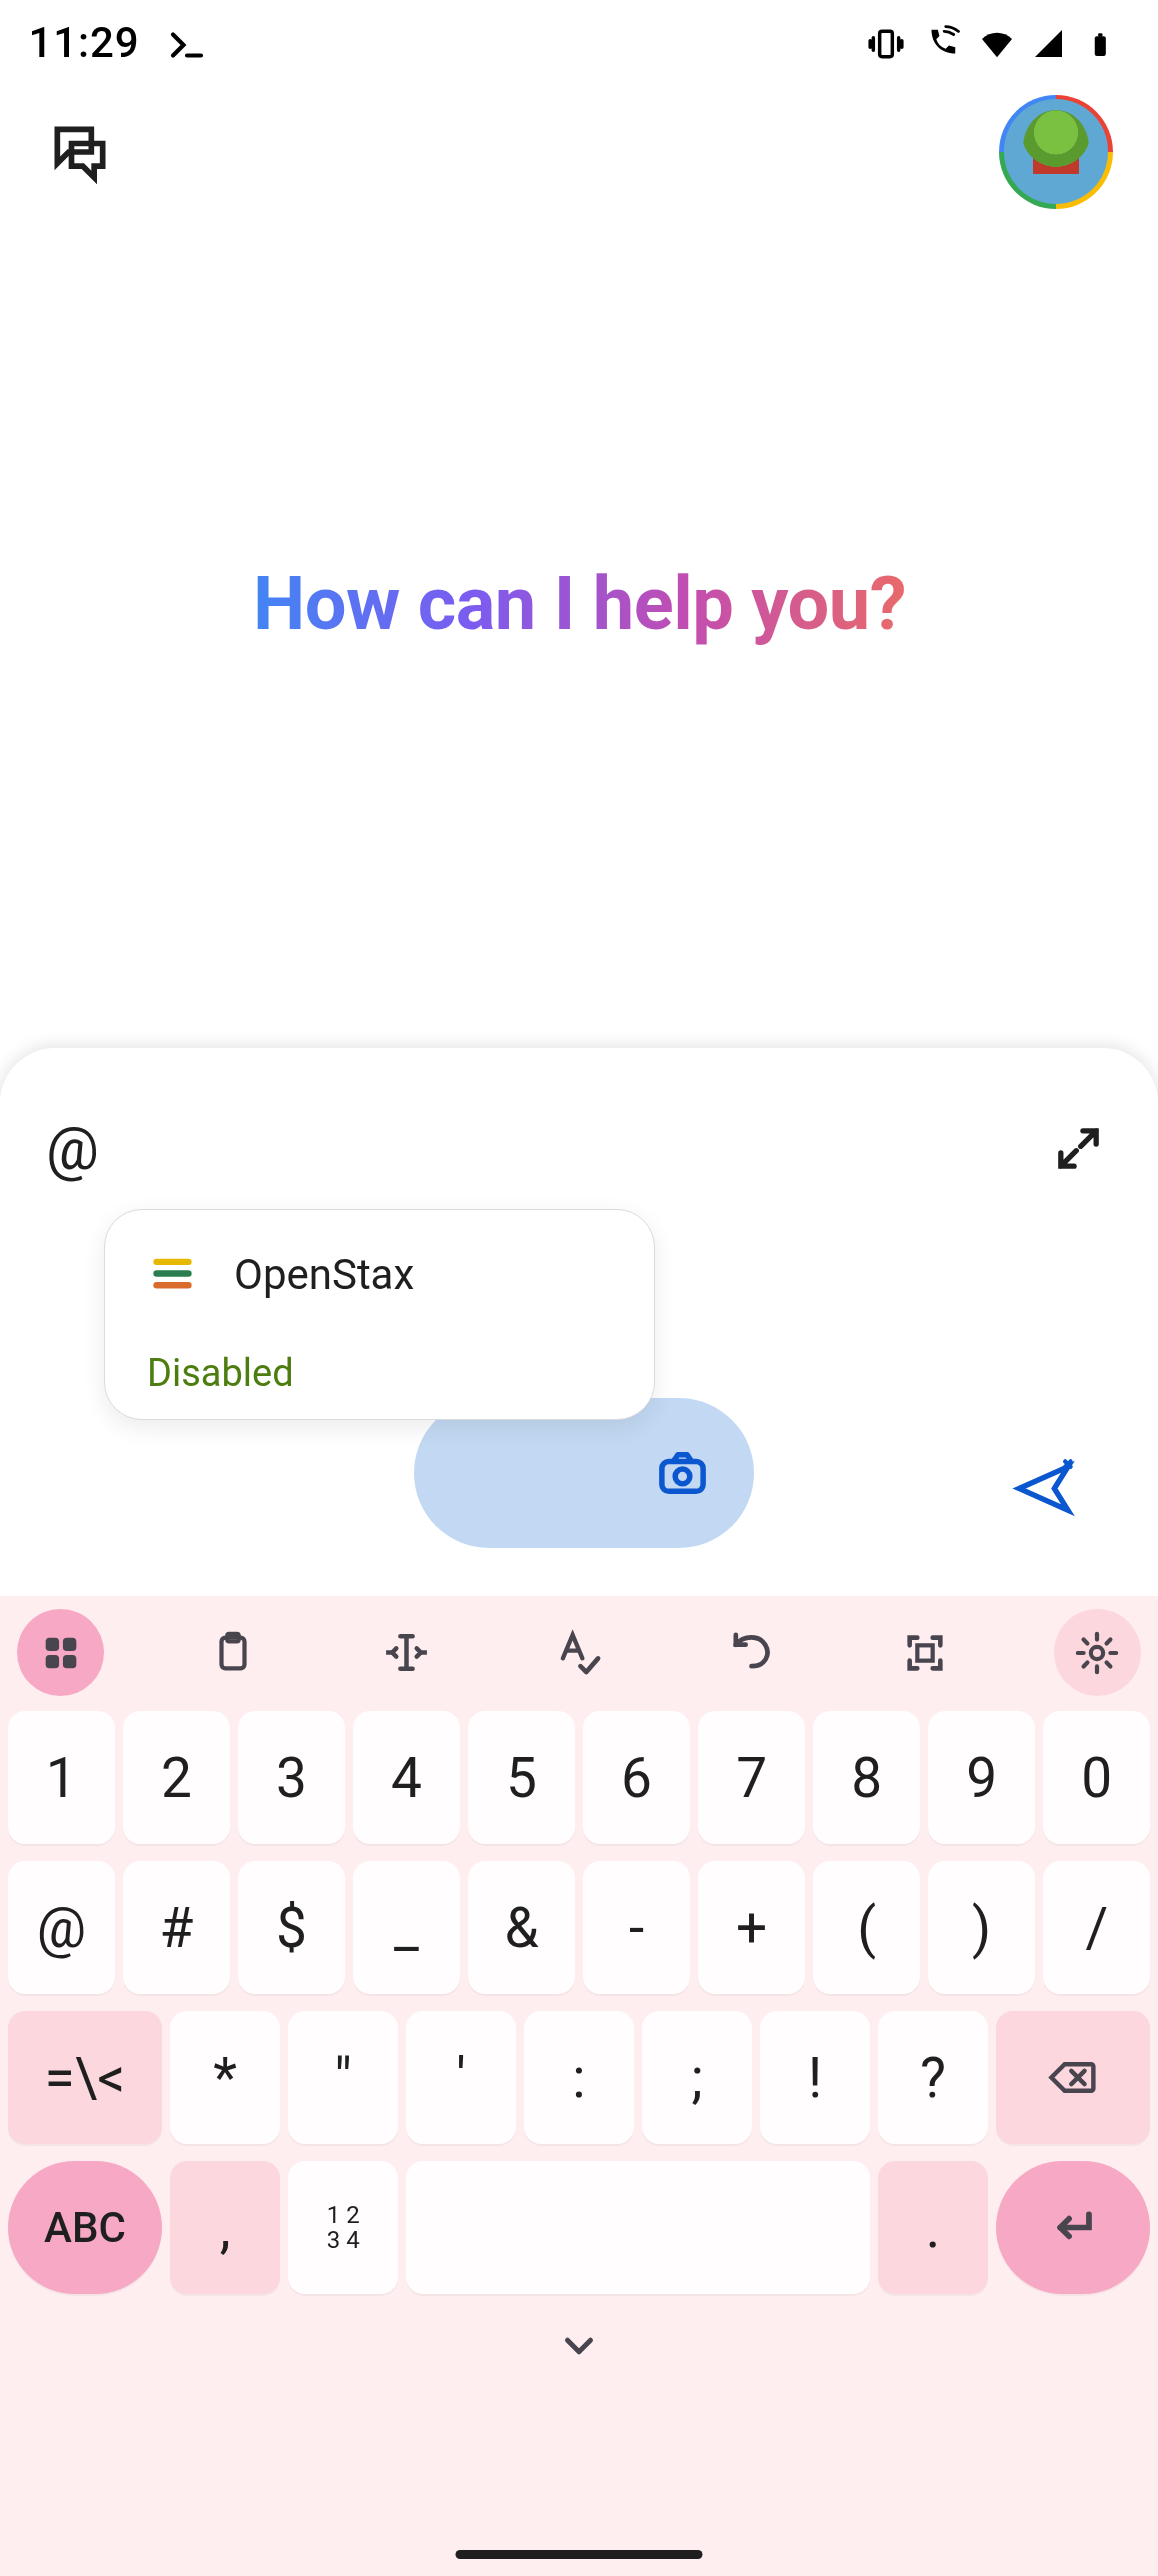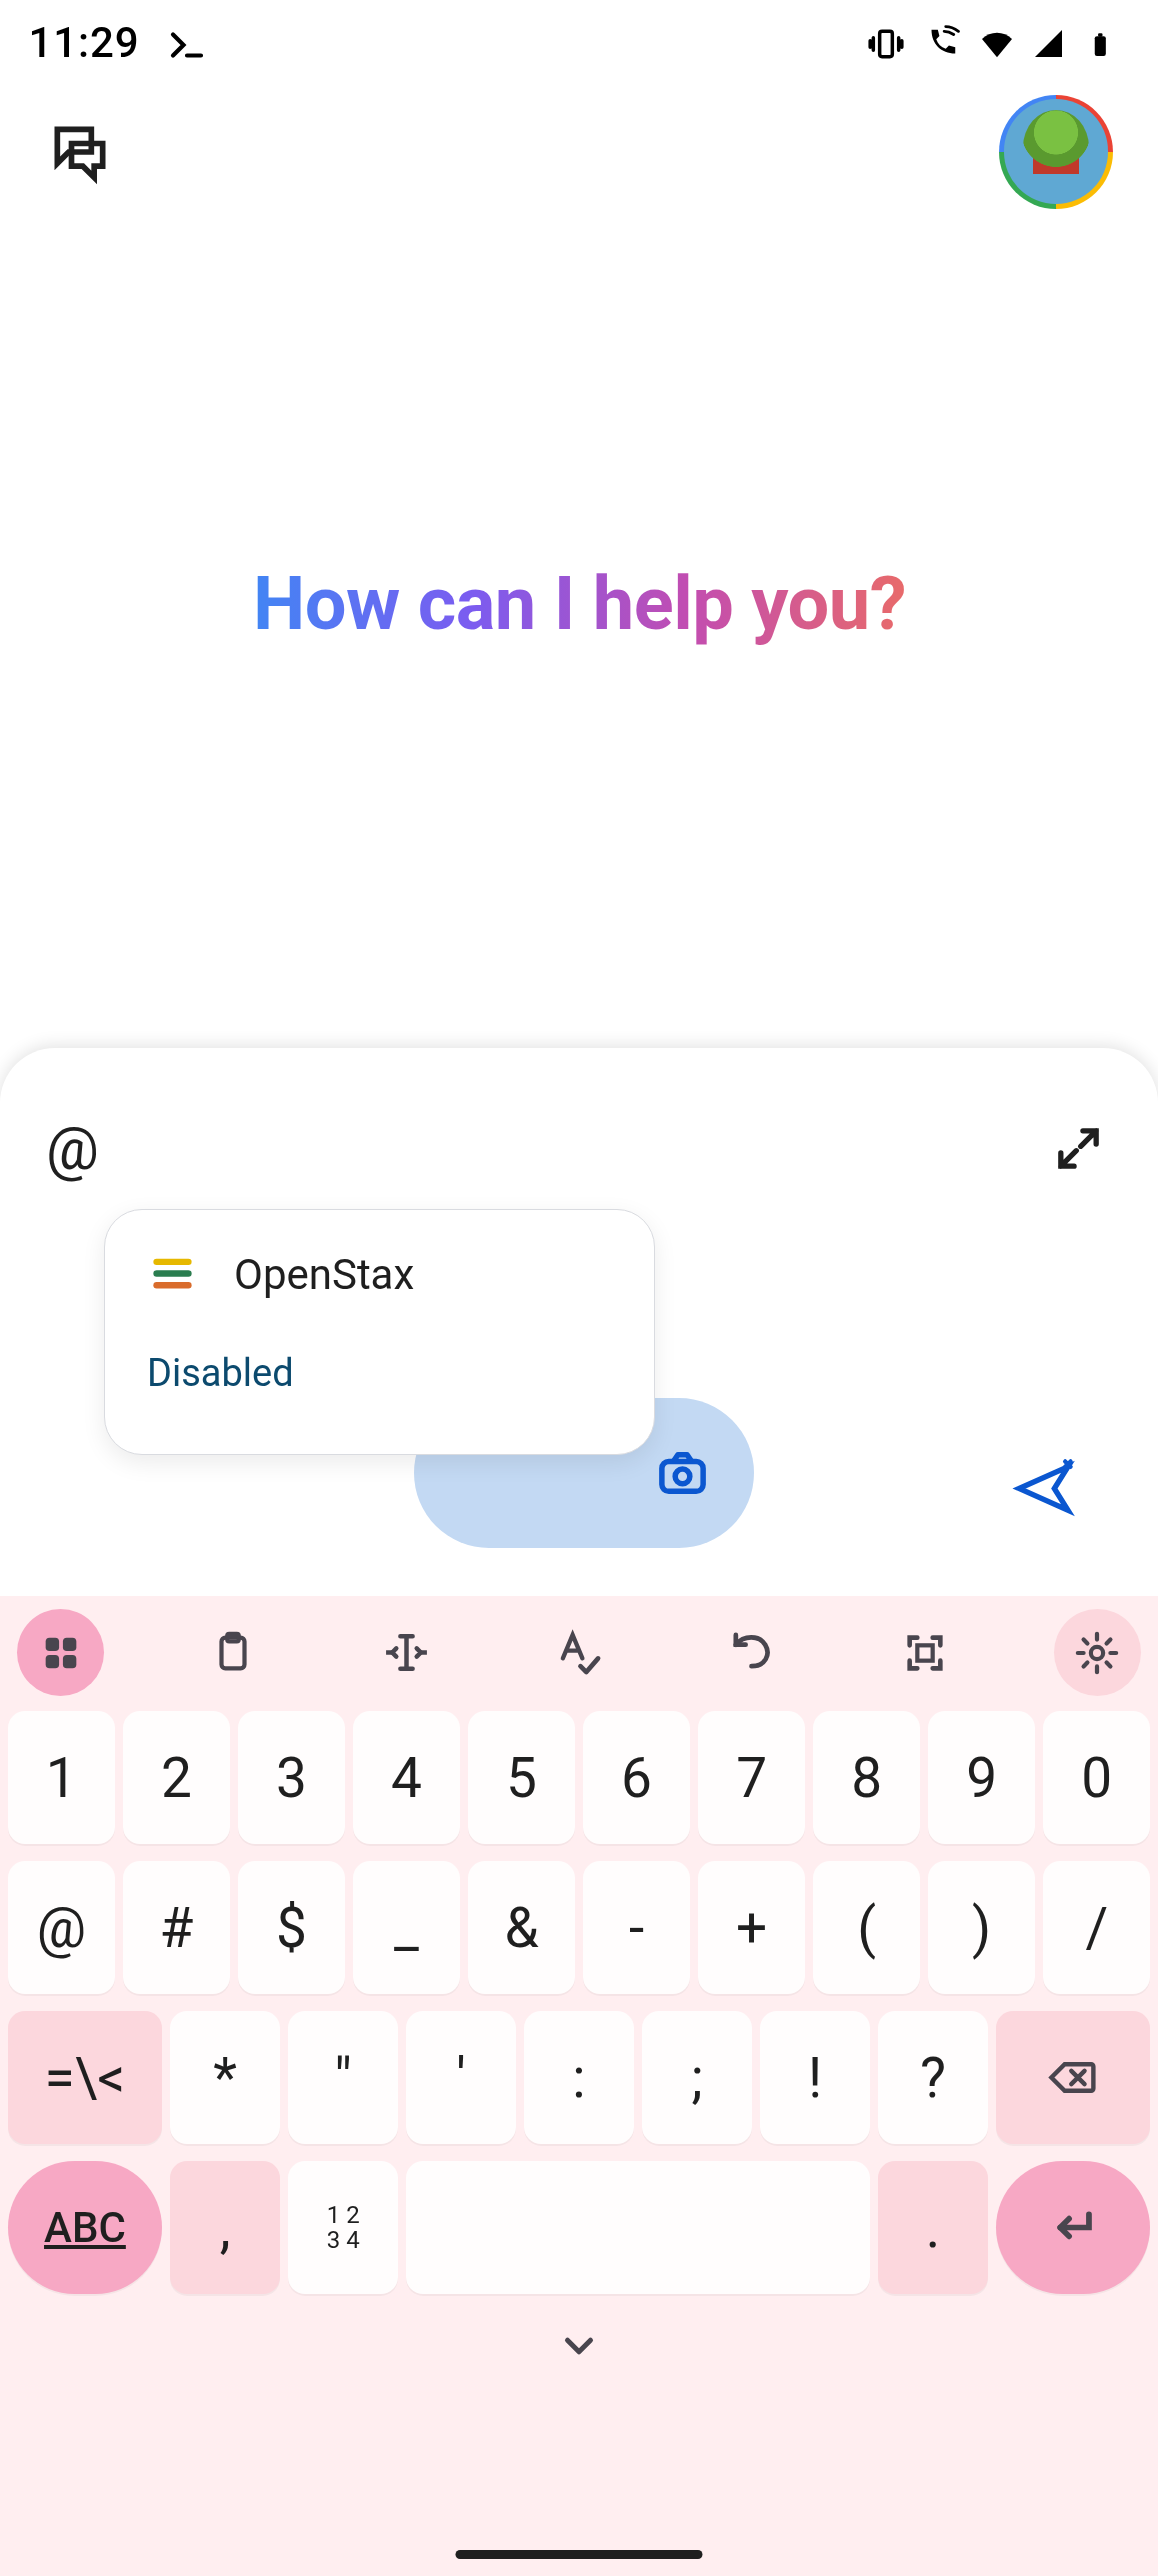--- a/index.html
+++ b/index.html
@@ -23,38 +23,38 @@
   .hero { margin-top: 342px; text-align: center; font-size: 74px; font-weight: 700; letter-spacing: -0.5px; }
 
   
   .composer-sheet { position: absolute; left: 0; right: 0; top: 1048px; height: 548px; background:#fff; border-top-left-radius:55px; border-top-right-radius:55px; box-shadow:0 -1.9px 17px rgba(0,0,0,.12);}
   .composer-row1 { display:flex; align-items:center; padding: 66px 53px 0 46px;}
   .at-text { font-size:59px; font-weight:400; color:#1f1f1f;}
   .expand-btn { margin-left:auto; width:53px; height:53px;}
   .mention-popover { position:absolute; left:104px; top:161px; width:551px; background:#fff; border:0.9px solid #d9dbe0; border-radius:38px; padding: 9.5px 0 0 0; box-shadow:0 7.6px 23px rgba(0,0,0,.08);}
   .mention-item { display:flex; align-items:flex-end; gap:36px; padding: 28.5px 42px; font-size:42px; color:#1f1f1f;}
   .mention-item .mi-icon{ width:51px;height:51px;display:flex;align-items:center;justify-content:center;}
-  .mention-disabled { padding: 23px 42px 59px; font-size:38px; color:#0c4a6e;}
+  .mention-disabled { padding: 23px 42px 24px; font-size:38px; color:#4d7c0f;}
   .camera-pill { position:absolute; left:414px; top:350px; width:340px; height:150px; background:#c3d9f3; border-radius:76px;}
   .camera-pill svg{position:absolute; right:44px; top:50%; transform:translateY(-50%);}
   .send-btn { position:absolute; right:82px; top:408px; width:65px; height:65px;}
 
   
   .keyboard { position:absolute; left:0; right:0; top:1596px; bottom:0; background:#ffeef0;}
   .kb-toolbar{ display:flex; align-items:center; justify-content:space-between; padding:13.3px 17px 11.4px;}
   .kb-tool{ width:87px;height:87px; display:flex;align-items:center;justify-content:center; border-radius:50%;}
   .kb-tool.active{ background:#f7a8c4;}
   .kb-rows{ padding: 3.8px 7.6px 0;}
   .kb-row{ display:flex; gap:7.6px; margin-bottom:17px;}
   .key{ flex:1 1 0; height:133px; background:#fffdfd; border-radius:17px; display:flex; align-items:center; justify-content:center; font-size:55px; color:#1f1f1f; font-weight:400; box-shadow:0 1.9px 0 rgba(0,0,0,.04);}
   .kb-row.r3{ padding:0 0;}
   .key.special{ background:#fcd7dd;}
   .key.wider{ flex:1.4 1 0;}
   .kb-row.r4{ align-items:stretch;}
-  .key.abc{ background:#f7a8c4; border-radius:68px; font-size:42px; font-weight:500;text-decoration:underline;}
+  .key.abc{ background:#f7a8c4; border-radius:68px; font-size:42px; font-weight:500;}
   .key.space{ flex:4.2 1 0;}
   .key.numpad{ font-size:24px; line-height:1.05; white-space:pre; text-align:center;}
   .key.enter{ background:#f7a8c4; border-radius:68px;}
   .kb-collapse{ height:104px; display:flex; align-items:center; justify-content:center;}
   .nav-pill{ position:absolute; bottom:17px; left:50%; transform:translateX(-50%); width:247px;height:9.5px;background:#1f1f1f; border-radius:9.5px;}
   .key svg, .kb-tool svg, .expand-btn svg, .send-btn svg, .chats-btn svg { display:block; }
 </style>
 </head>
 <body>
 

